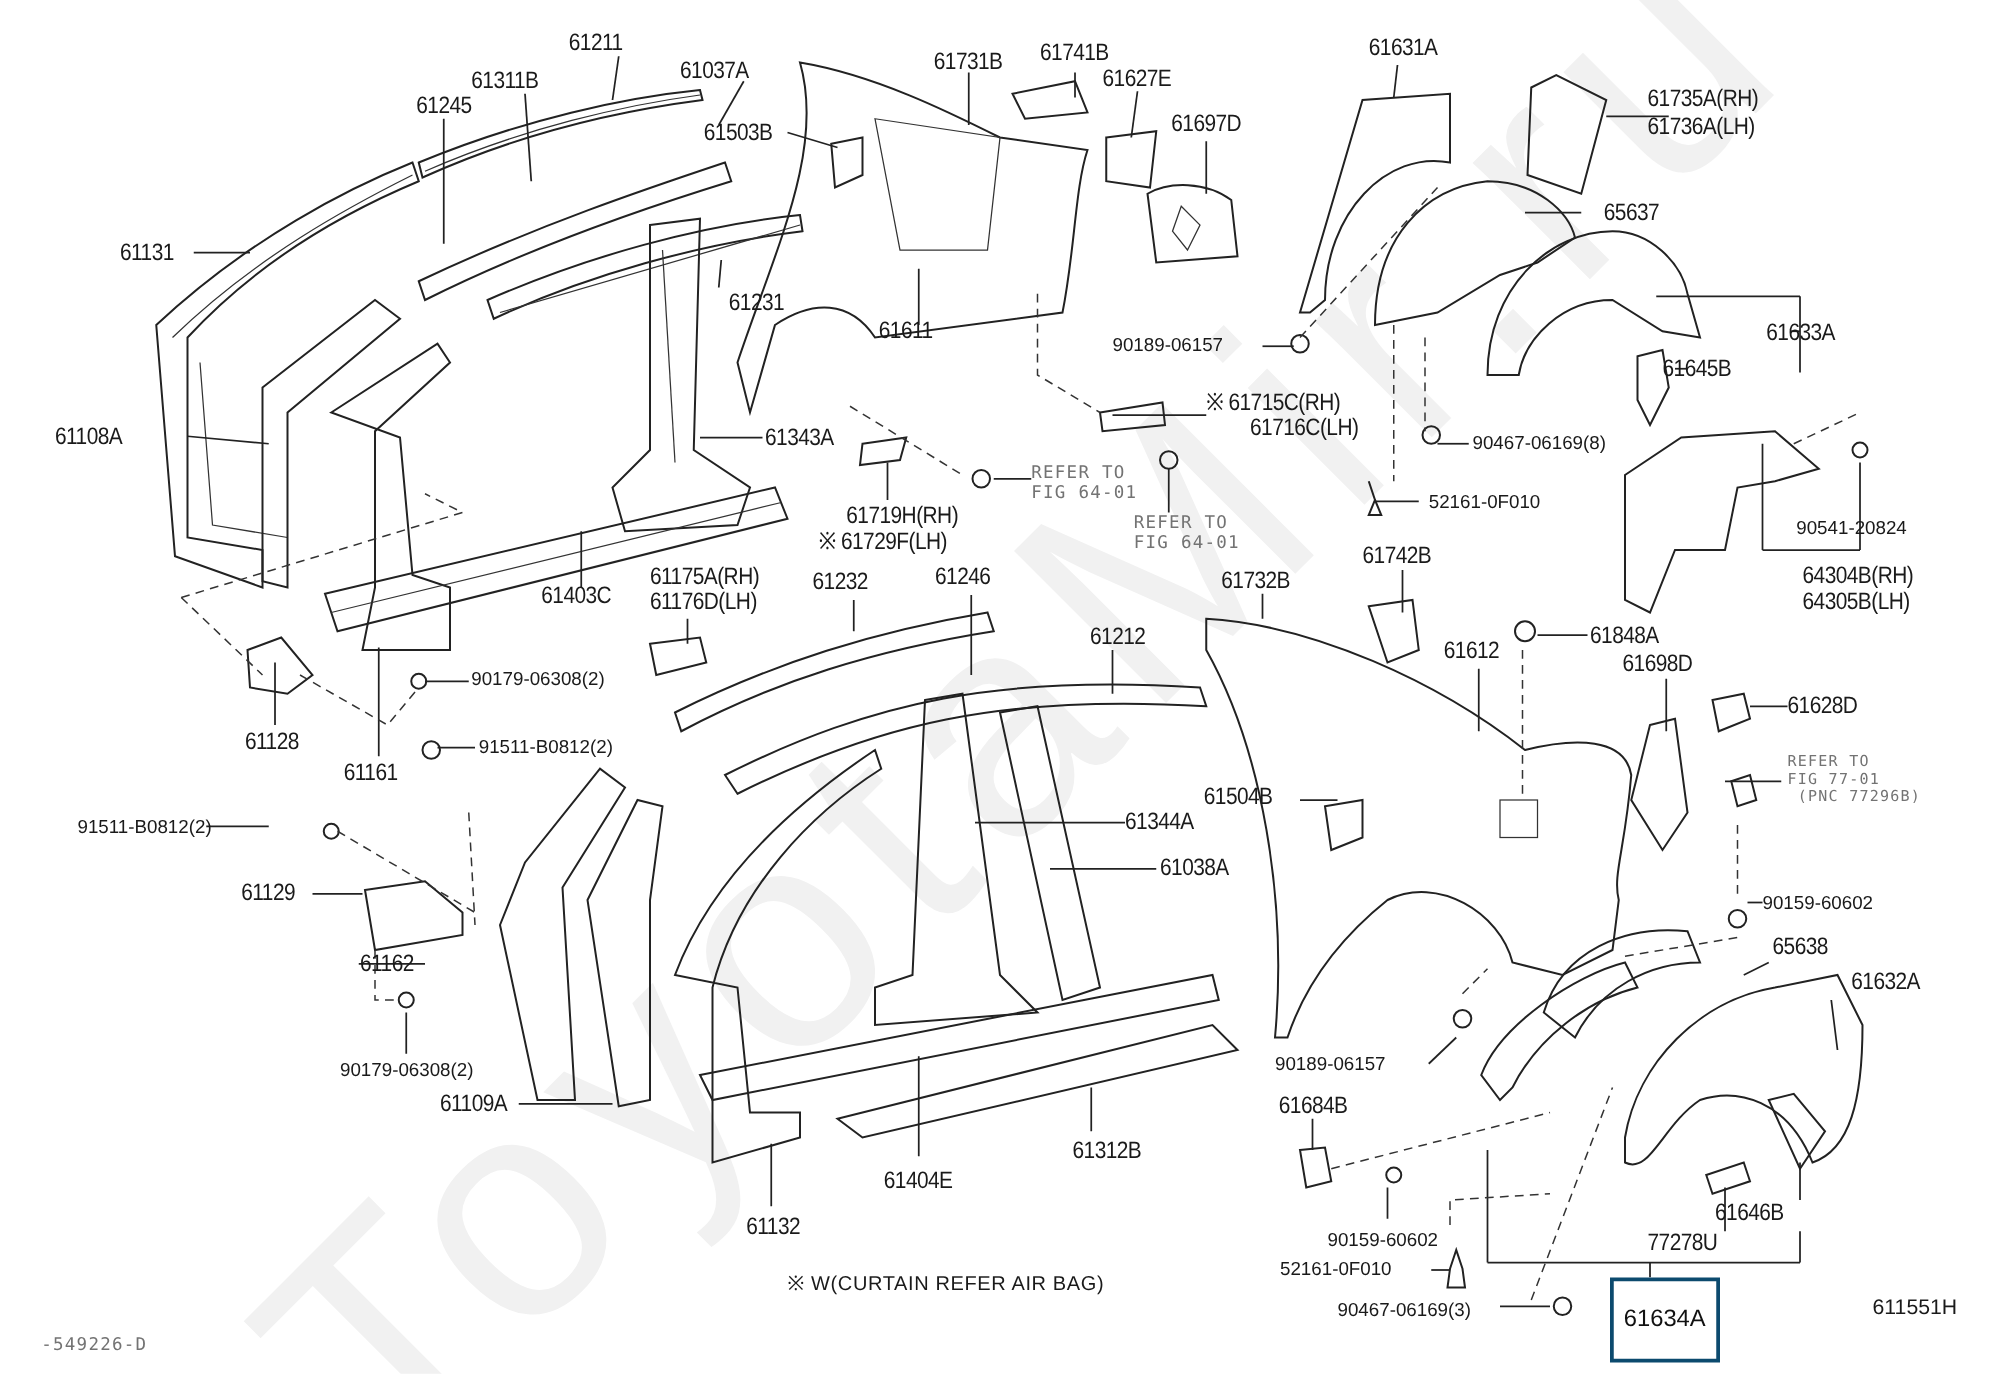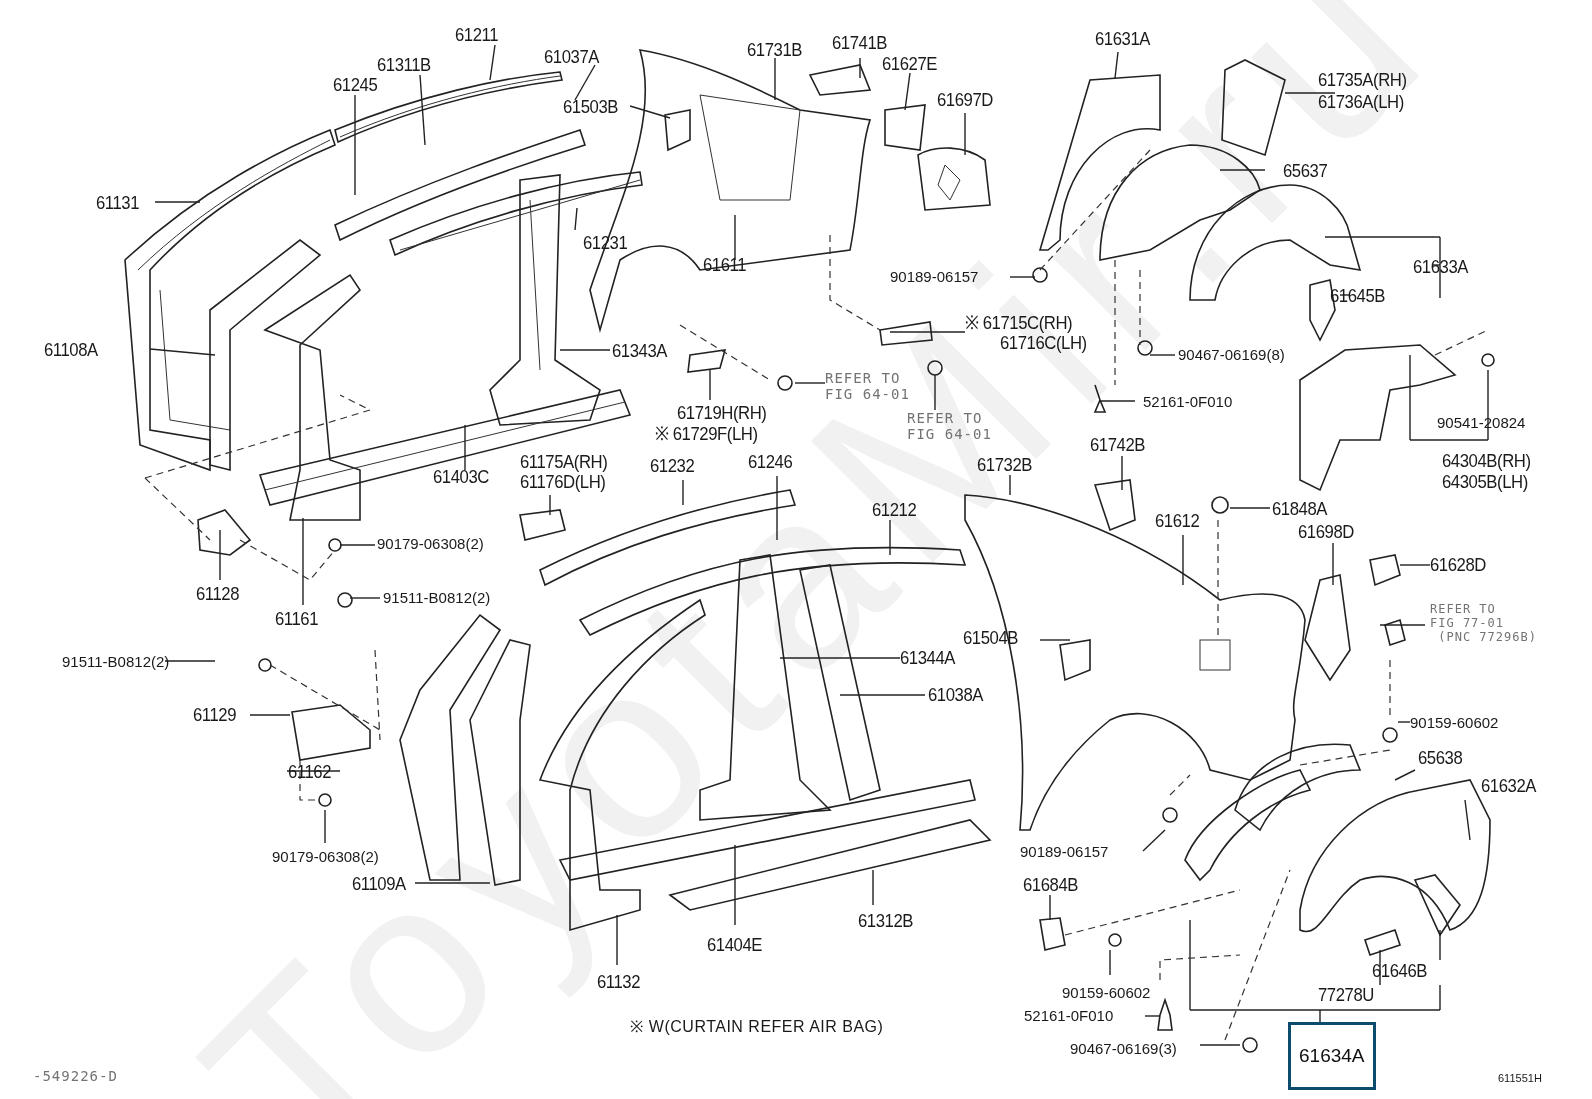--- a/index.html
+++ b/index.html
@@ -357,14 +357,14 @@
   <span class="ref" style="left:1430px;top:602px;font-size:12px;line-height:14px;">REFER TO
 FIG 77-01
  (PNC 77296B)</span>
 
   <div class="hl" style="left:1288px;top:1022px;">
     <span>61634A</span>
   </div>
 
   <span class="note" style="left:630px;top:1015px;">※ W(CURTAIN REFER AIR BAG)</span>
   <span class="ref" style="left:33px;top:1068px;font-size:14px;">-549226-D</span>
-  <span class="code" style="left:1498px;top:1072px;font-size:11px;">611551H</span>
+  <span class="code" style="left:1498px;top:1036px;font-size:17px;">611551H</span>
 </div>
 
 </body></html>

